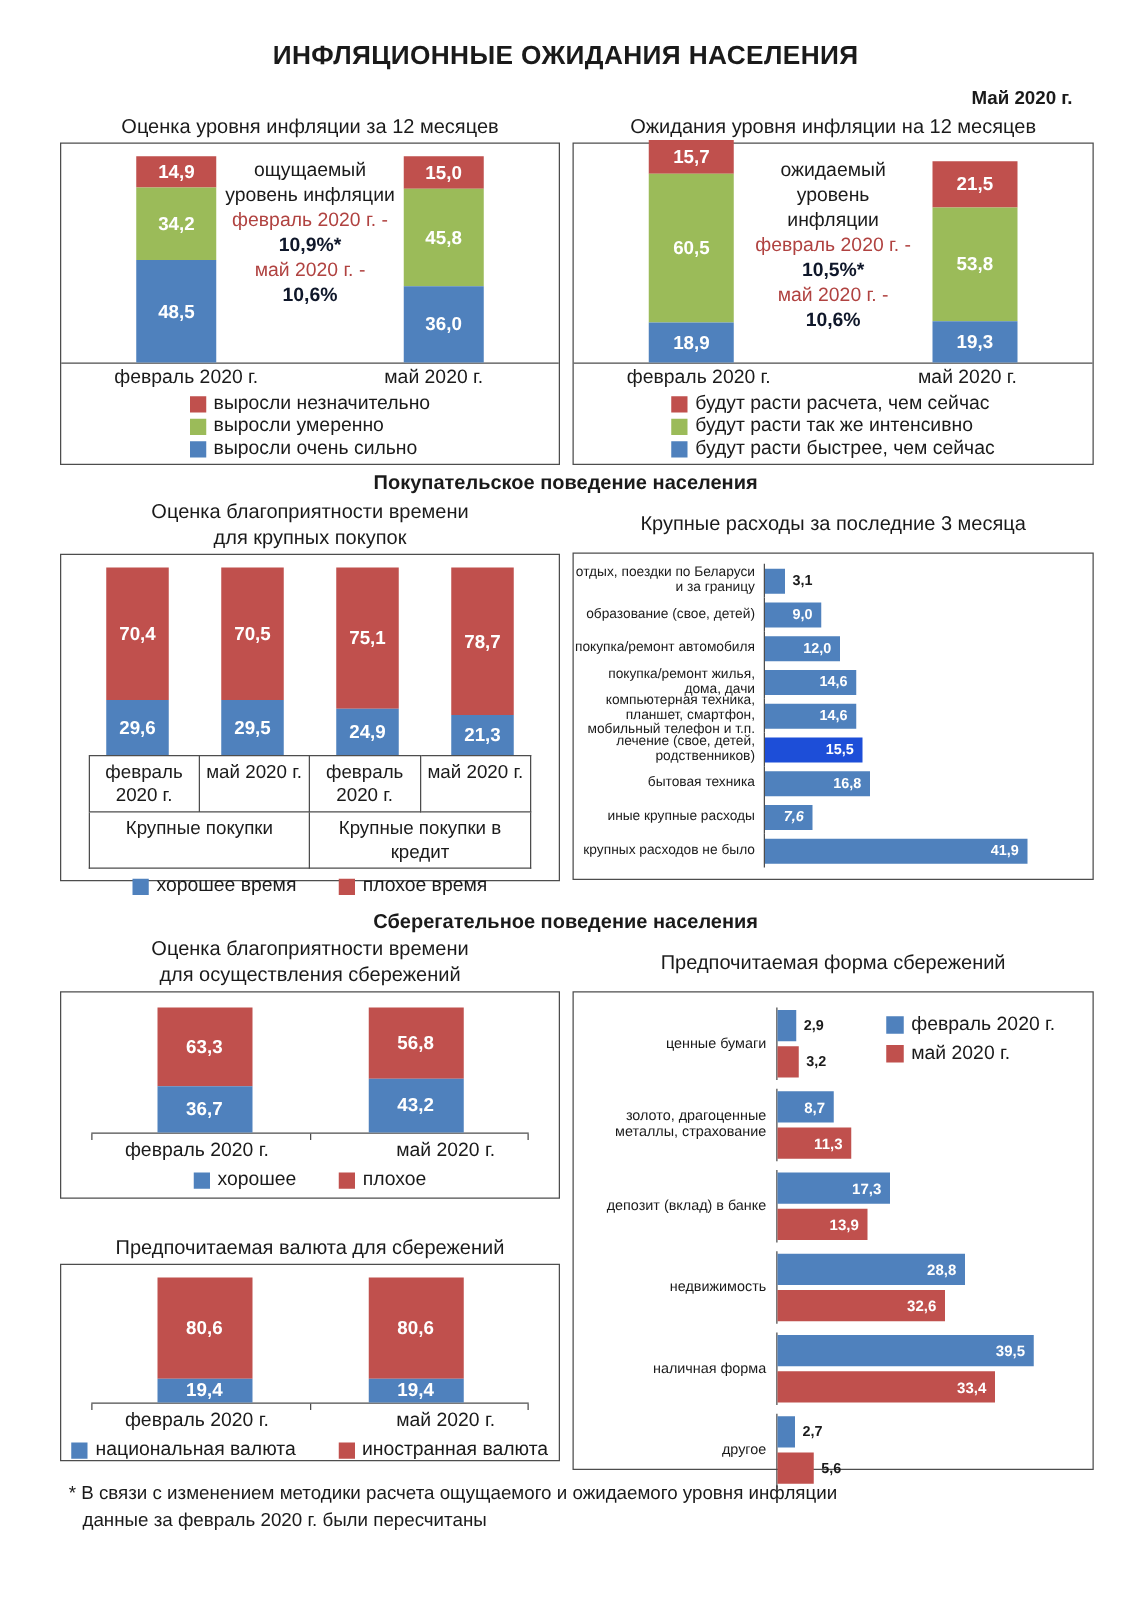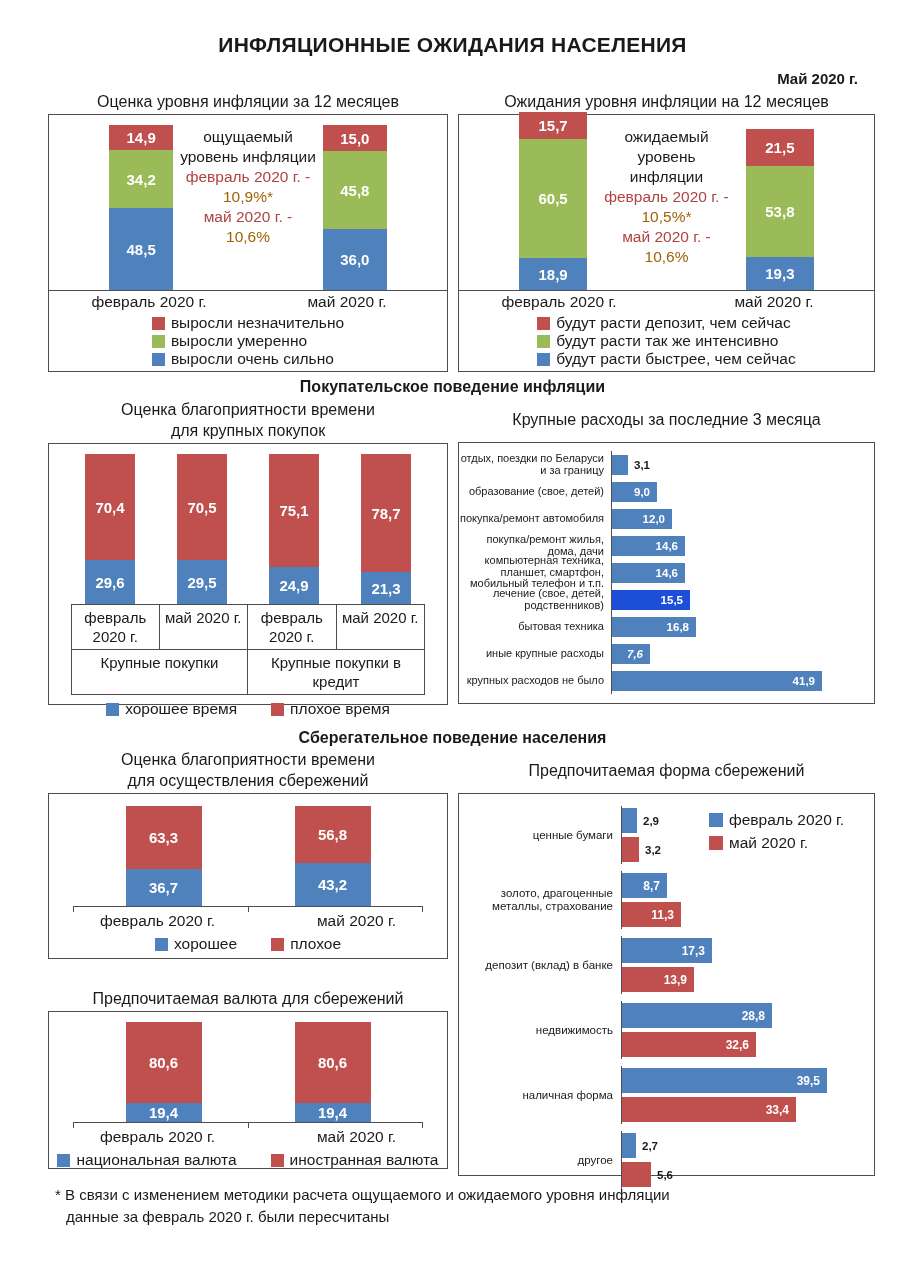--- a/index.html
+++ b/index.html
@@ -29,21 +29,21 @@
   #card-form .box{height:383px;}
   
   .plot-top{display:flex;align-items:flex-end;justify-content:space-between;
             padding:0 60px;height:176px;border-bottom:1.5px solid #4d4d4d;box-sizing:border-box;}
   .vbar{width:80px;display:flex;flex-direction:column;}
   .seg{display:flex;align-items:center;justify-content:center;overflow:hidden;}
   .seg-label{color:#fff;font-weight:bold;font-size:15px;}
   .ann{width:186px;align-self:flex-start;padding-top:12px;text-align:center;font-size:15.5px;line-height:20px;}
   .ann .black{color:#1a1a1a;}
   .ann .red{color:#b04240;}
-  .ann .red-val{color:#a16207;font-weight:normal;}
+  .ann .red-val{color:#0f172a;font-weight:bold;}
   .xlabels-top{display:flex;justify-content:space-between;padding:2px 30px 0;font-size:15.5px;}
   .xlabels-top > div{width:140px;text-align:center;}
   .legend-col{width:fit-content;margin:3px auto 0;font-size:15.5px;}
   .legend-row{display:flex;align-items:center;height:18px;gap:6px;}
   .sq{width:13px;height:13px;flex:none;}
   .sq2{width:14px;height:14px;flex:none;}
   
   .plot-mid{display:flex;justify-content:space-between;align-items:flex-end;height:150px;padding:10px 36px 0;}
   .vbar-mid{width:50px;display:flex;flex-direction:column;}
   .xtable{margin:0 22px;}
@@ -83,21 +83,21 @@
   #footnote{position:absolute;left:55px;top:1184px;font-size:15px;line-height:22px;}
   .fn2{padding-left:11px;}
 </style>
 </head>
 <body>
 
 <div id="page">
   <div id="main-title">ИНФЛЯЦИОННЫЕ ОЖИДАНИЯ НАСЕЛЕНИЯ</div>
   <div id="date">Май 2020 г.</div>
 
-  <div class="section-header" id="section-purchasing">Покупательское поведение инфляции</div>
+  <div class="section-header" id="section-purchasing">Покупательское поведение населения</div>
   <div class="section-header" id="section-savings">Сберегательное поведение населения</div>
 
   <div class="card" id="card-perceived">
       <div class="chart-title">Оценка уровня инфляции за 12 месяцев</div>
       <div class="box">
         <div class="plot-top">
           <div class="vbar">
             <div class="seg" style="background: rgb(192, 80, 77); height: 25px;">
               <div class="seg-label">14,9</div>
             </div>
@@ -184,21 +184,21 @@
             </div>
           </div>
         </div>
         <div class="xlabels-top">
           <div>февраль 2020 г.</div>
           <div>май 2020 г.</div>
         </div>
         <div class="legend-col">
           <div class="legend-row">
             <div class="sq" style="background: rgb(192, 80, 77);"></div>
-            <div>будут расти депозит, чем сейчас</div>
+            <div>будут расти расчета, чем сейчас</div>
           </div>
           <div class="legend-row">
             <div class="sq" style="background: rgb(155, 187, 89);"></div>
             <div>будут расти так же интенсивно</div>
           </div>
           <div class="legend-row">
             <div class="sq" style="background: rgb(79, 129, 189);"></div>
             <div>будут расти быстрее, чем сейчас</div>
           </div>
         </div>

